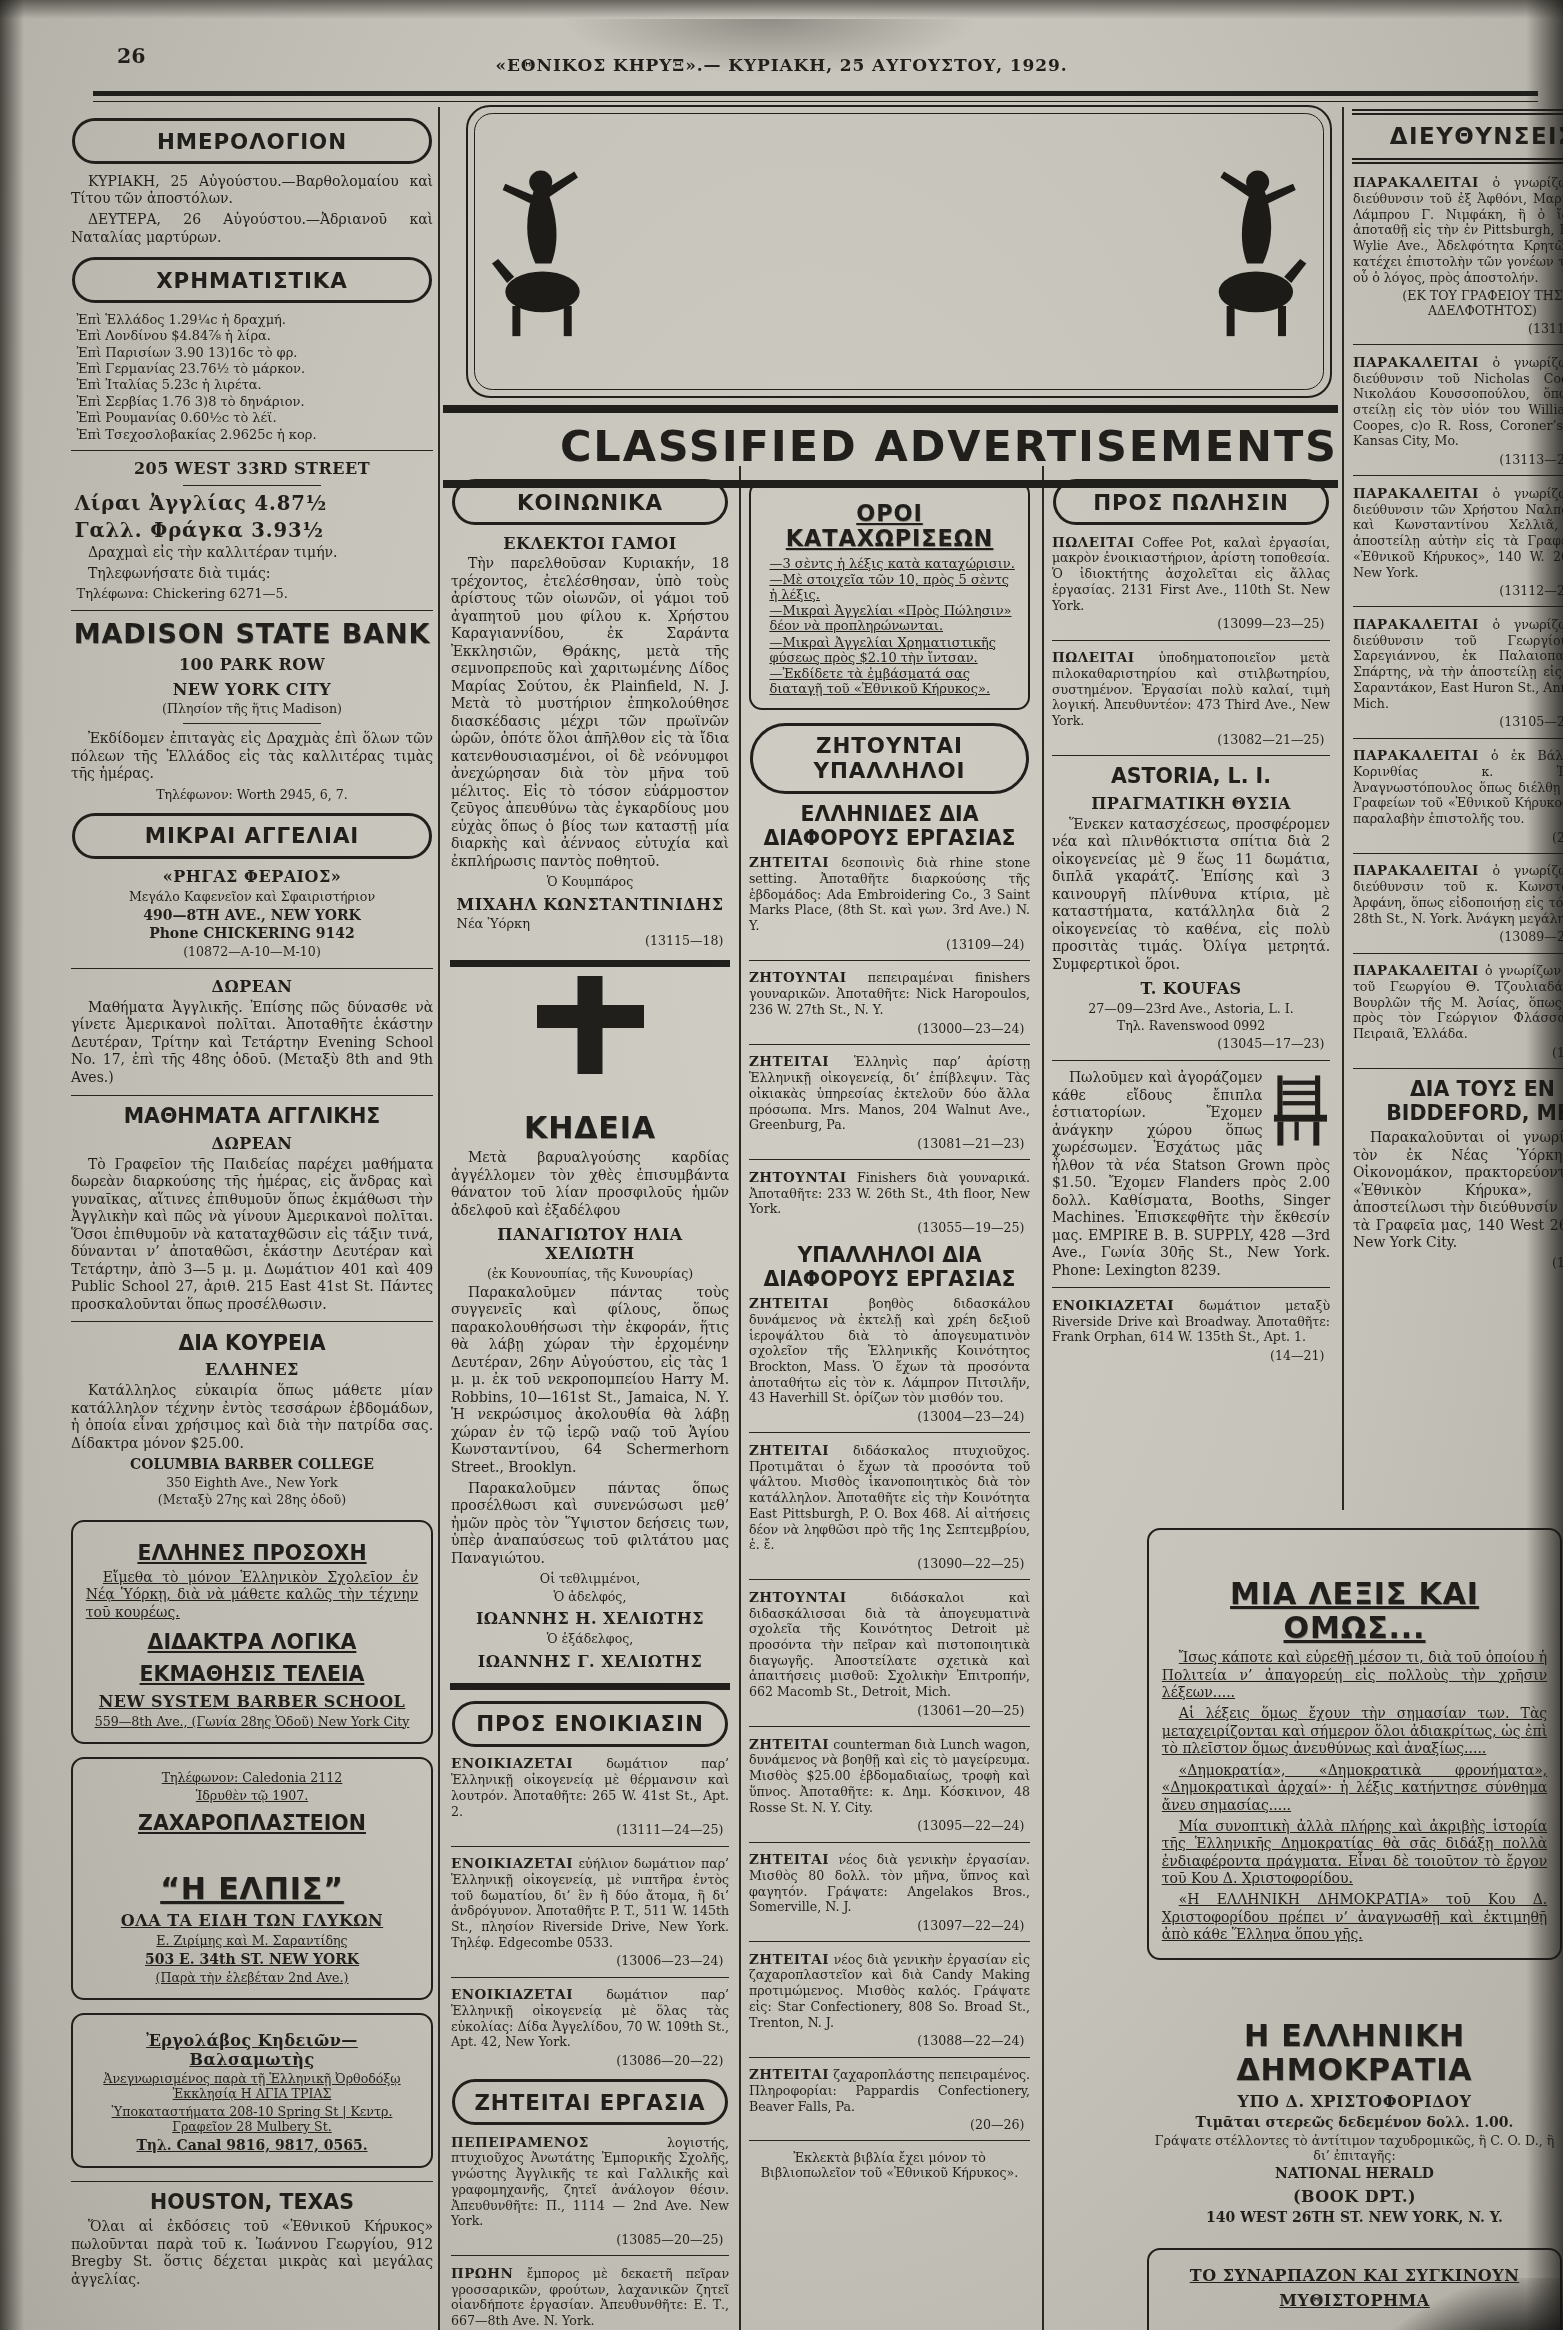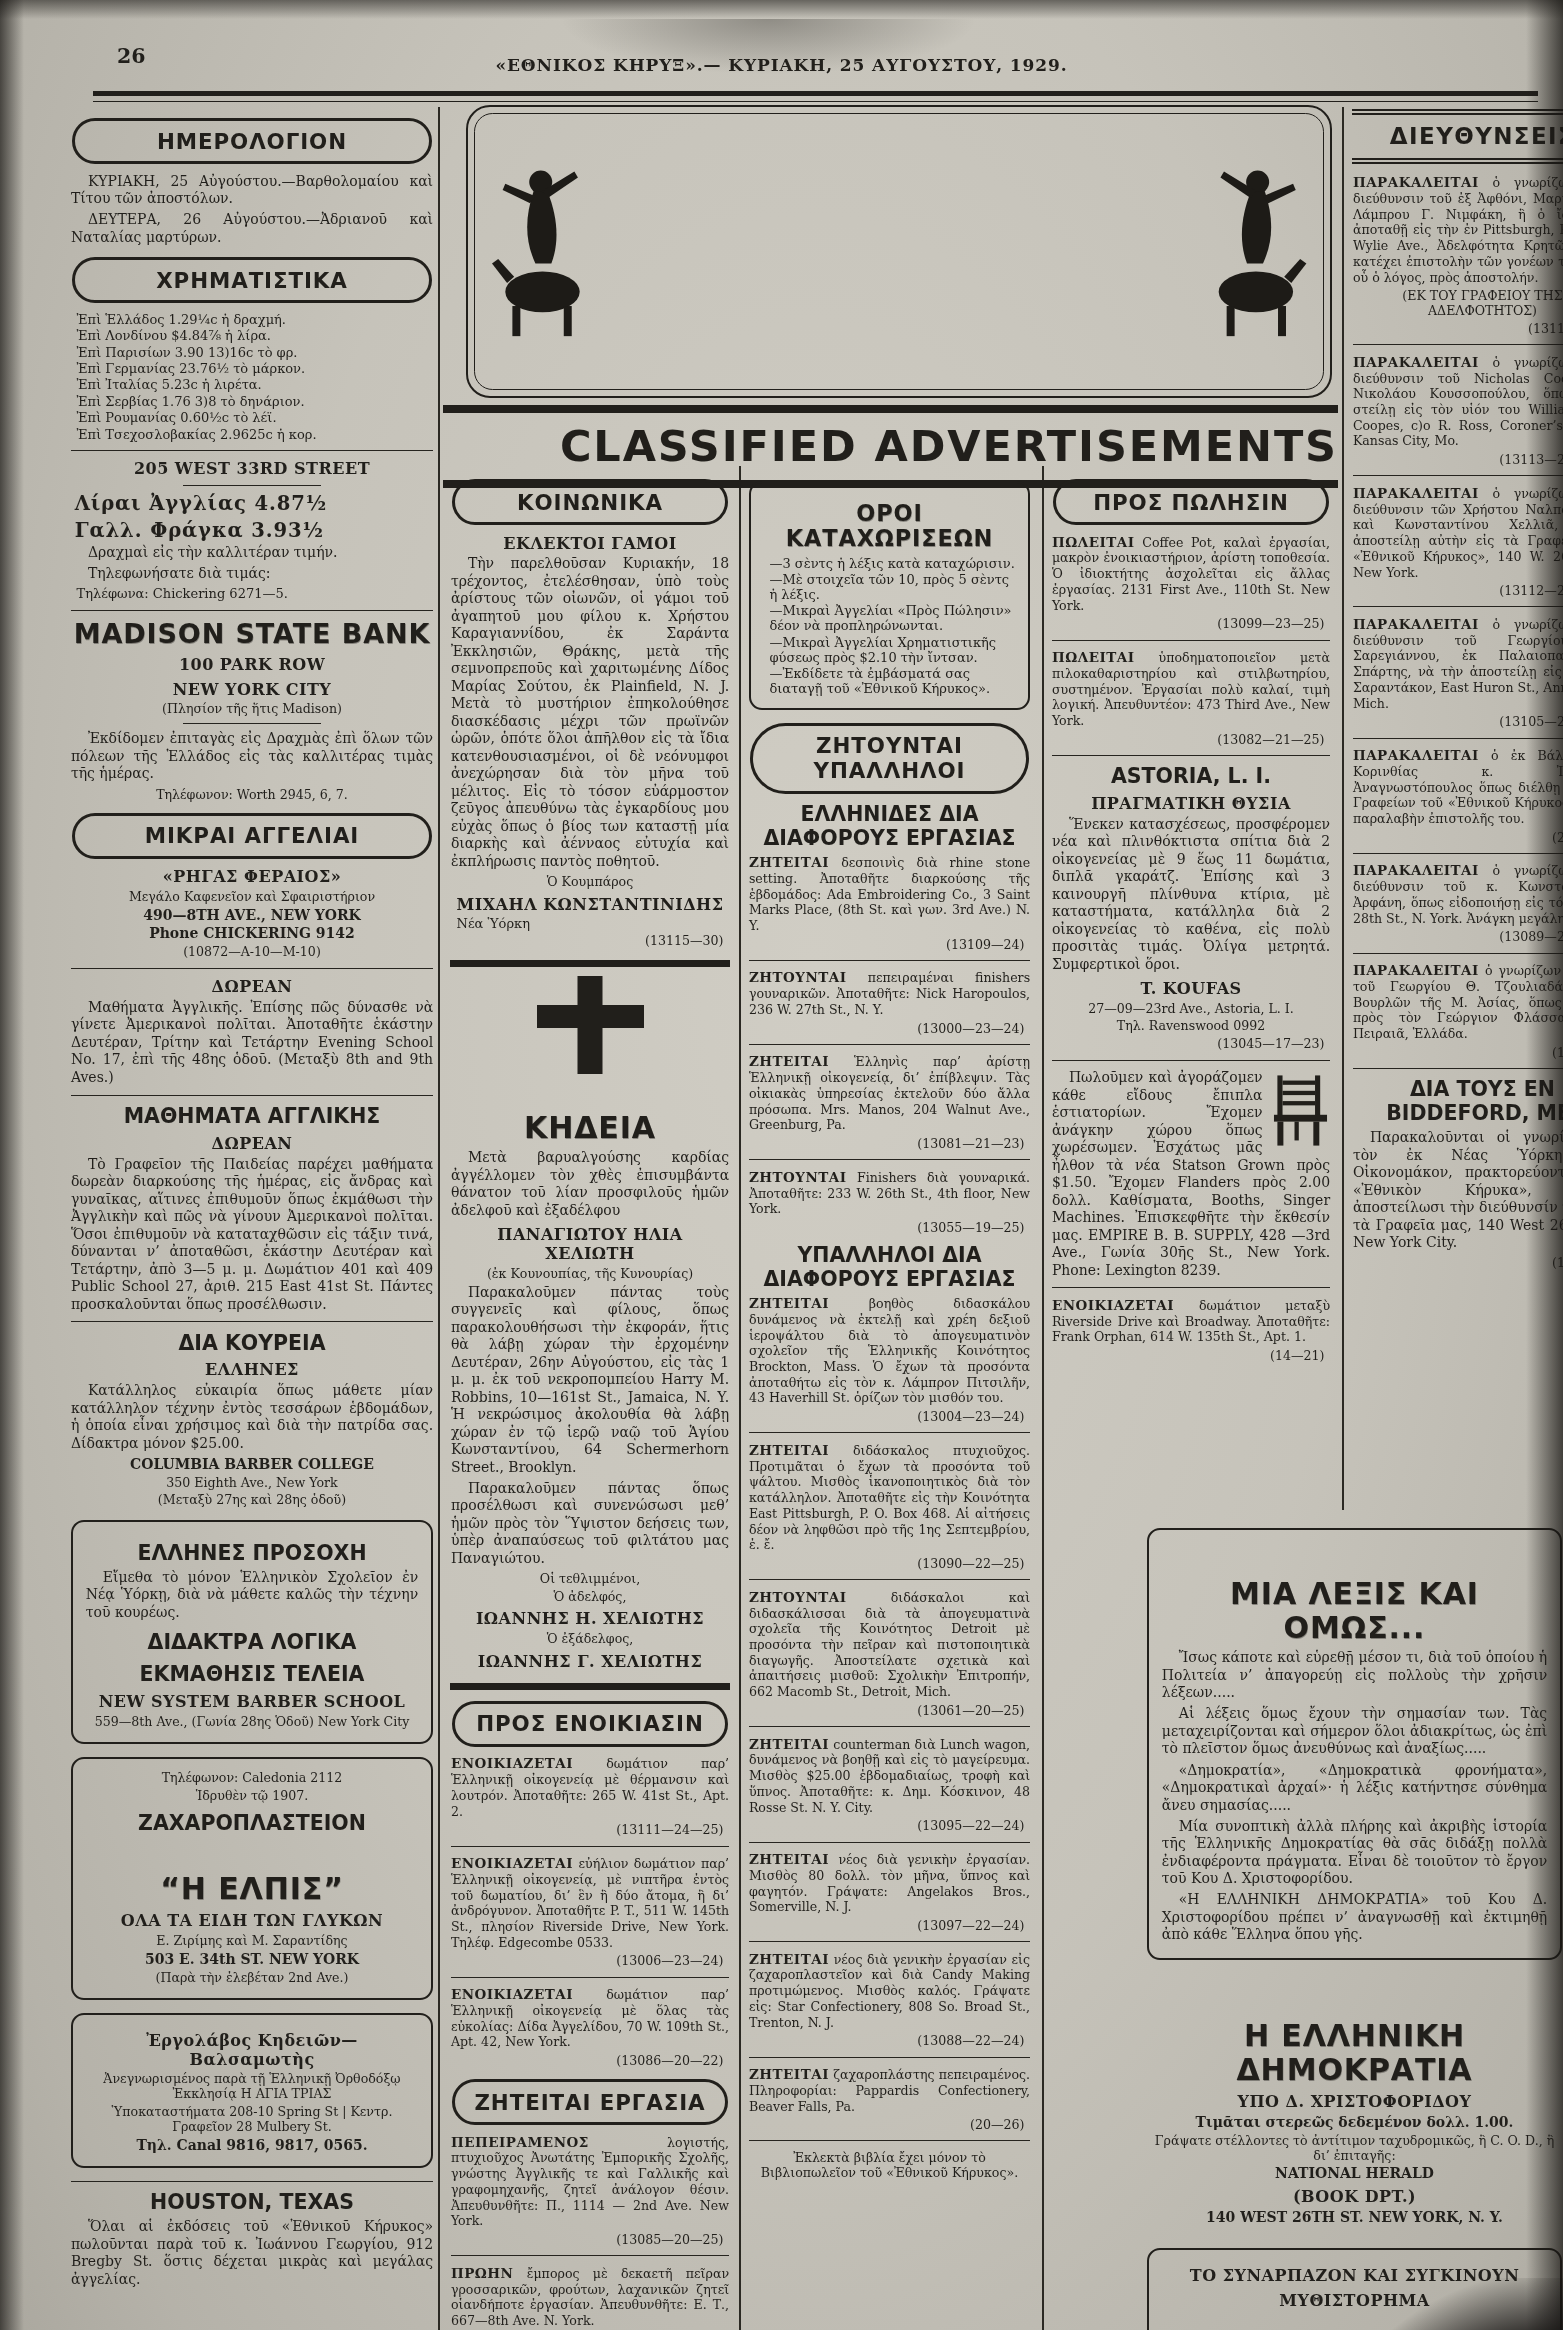--- a/index.html
+++ b/index.html
@@ -42,21 +42,21 @@
   .ad{font-size:12.6px;line-height:1.25;text-align:justify;text-indent:0;margin:0 0.9px 2.8px;}
   .ad b{font-size:13.5px;letter-spacing:0.5px;}
   .pc{font-size:12.6px;text-align:center;margin:0.9px 0 2.8px;}
   .ln{font-size:13px;margin:1.4px 0 1.4px 6.5px;}
   .b{font:700 14px "DejaVu Serif",serif;text-align:center;margin:2.8px 0;}
   .bigln{font:700 19.6px "DejaVu Serif",serif;margin:3.7px 0 1.9px 4.7px;letter-spacing:0.9px;}
   .ref{font-size:12.6px;text-align:right;margin:0 6.5px 5.6px 0;}
   .hr{border-top:1.4px solid #26241f;margin:8.4px 0.9px;}
   .hrs{border-top:1.9px solid #26241f;width:38%;margin:6.5px auto;}
   .hrb{border-top:7.5px solid #211f1b;margin:12px 0 9.3px;}
-  .adbox{border:2.8px solid #211f1b;border-radius:13px;padding:10.3px 12px;margin:13px 0.9px;}
+  .adbox{border:2.8px solid #211f1b;border-radius:13px;padding:10.3px 12px;margin:13px 0.9px;text-decoration:underline;}
   .cross{position:relative;width:107px;height:98px;margin:5.6px auto 0;}
   .cross::before{content:"";position:absolute;left:50%;top:0;transform:translateX(-50%);width:25px;height:100%;background:#211f1b;}
   .cross::after{content:"";position:absolute;left:0;top:29px;width:100%;height:23px;background:#211f1b;}
   .chairwrap{float:right;margin:2.8px 0 3.7px 7.5px;}
   .agn{font:800 55px "DejaVu Serif",serif;text-align:center;letter-spacing:1.9px;
     transform:rotate(-7deg);margin:16px 0 7.5px;color:#1d1b18;text-shadow:1.9px 1.9px 0 rgba(29,27,24,.22);}
   
   .art{position:absolute;pointer-events:none;}
   .art-left{left:0;top:0;width:24px;height:100%;background:linear-gradient(to right,rgba(24,22,19,.7),rgba(24,22,19,0));}
   .art-right{right:0;top:0;width:37px;height:100%;background:linear-gradient(to left,rgba(24,22,19,.75),rgba(24,22,19,0));}
@@ -190,21 +190,21 @@
       <div class="h">HOUSTON, TEXAS</div>
       <p class="p">Ὅλαι αἱ ἐκδόσεις τοῦ «Ἐθνικοῦ Κήρυκος» πωλοῦνται παρὰ τοῦ κ. Ἰωάννου Γεωργίου, 912 Bregby St. ὅστις δέχεται μικρὰς καὶ μεγάλας ἀγγελίας.</p>
     </div>
   <div class="col" style="left:450px;top:468px;width:280px;height:2060px;">
       <div class="pill">ΚΟΙΝΩΝΙΚΑ</div>
       <div class="h2">ΕΚΛΕΚΤΟΙ ΓΑΜΟΙ</div>
       <p class="p">Τὴν παρελθοῦσαν Κυριακήν, 18 τρέχοντος, ἐτελέσθησαν, ὑπὸ τοὺς ἀρίστους τῶν οἰωνῶν, οἱ γάμοι τοῦ ἀγαπητοῦ μου φίλου κ. Χρήστου Καραγιαννίδου, ἐκ Σαράντα Ἐκκλησιῶν, Θράκης, μετὰ τῆς σεμνοπρεποῦς καὶ χαριτωμένης Δίδος Μαρίας Σούτου, ἐκ Plainfield, N. J. Μετὰ τὸ μυστήριον ἐπηκολούθησε διασκέδασις μέχρι τῶν πρωϊνῶν ὡρῶν, ὁπότε ὅλοι ἀπῆλθον εἰς τὰ ἴδια κατενθουσιασμένοι, οἱ δὲ νεόνυμφοι ἀνεχώρησαν διὰ τὸν μῆνα τοῦ μέλιτος. Εἰς τὸ τόσον εὐάρμοστον ζεῦγος ἀπευθύνω τὰς ἐγκαρδίους μου εὐχὰς ὅπως ὁ βίος των καταστῇ μία διαρκὴς καὶ ἀένναος εὐτυχία καὶ ἐκπλήρωσις παντὸς ποθητοῦ.</p>
       <p class="pc">Ὁ Κουμπάρος</p>
       <div class="h2">ΜΙΧΑΗΛ ΚΩΝΣΤΑΝΤΙΝΙΔΗΣ</div>
       <p class="ln">Νέα Ὑόρκη</p>
-      <p class="ref">(13115—30)</p>
+      <p class="ref">(13115—18)</p>
       <div class="hrb"></div>
       <div class="cross"></div>
       <div class="disp big">ΚΗΔΕΙΑ</div>
       <p class="p">Μετὰ βαρυαλγούσης καρδίας ἀγγέλλομεν τὸν χθὲς ἐπισυμβάντα θάνατον τοῦ λίαν προσφιλοῦς ἡμῶν ἀδελφοῦ καὶ ἐξαδέλφου</p>
       <div class="h2">ΠΑΝΑΓΙΩΤΟΥ ΗΛΙΑ ΧΕΛΙΩΤΗ</div>
       <p class="pc">(ἐκ Κουνουπίας, τῆς Κυνουρίας)</p>
       <p class="p">Παρακαλοῦμεν πάντας τοὺς συγγενεῖς καὶ φίλους, ὅπως παρακολουθήσωσι τὴν ἐκφοράν, ἥτις θὰ λάβῃ χώραν τὴν ἐρχομένην Δευτέραν, 26ην Αὐγούστου, εἰς τὰς 1 μ. μ. ἐκ τοῦ νεκροπομπείου Harry M. Robbins, 10—161st St., Jamaica, N. Y. Ἡ νεκρώσιμος ἀκολουθία θὰ λάβῃ χώραν ἐν τῷ ἱερῷ ναῷ τοῦ Ἁγίου Κωνσταντίνου, 64 Schermerhorn Street., Brooklyn.</p>
       <p class="p">Παρακαλοῦμεν πάντας ὅπως προσέλθωσι καὶ συνενώσωσι μεθ’ ἡμῶν πρὸς τὸν Ὕψιστον δεήσεις των, ὑπὲρ ἀναπαύσεως τοῦ φιλτάτου μας Παναγιώτου.</p>
       <p class="pc">Οἱ τεθλιμμένοι,</p>
       <p class="pc">Ὁ ἀδελφός,</p>

